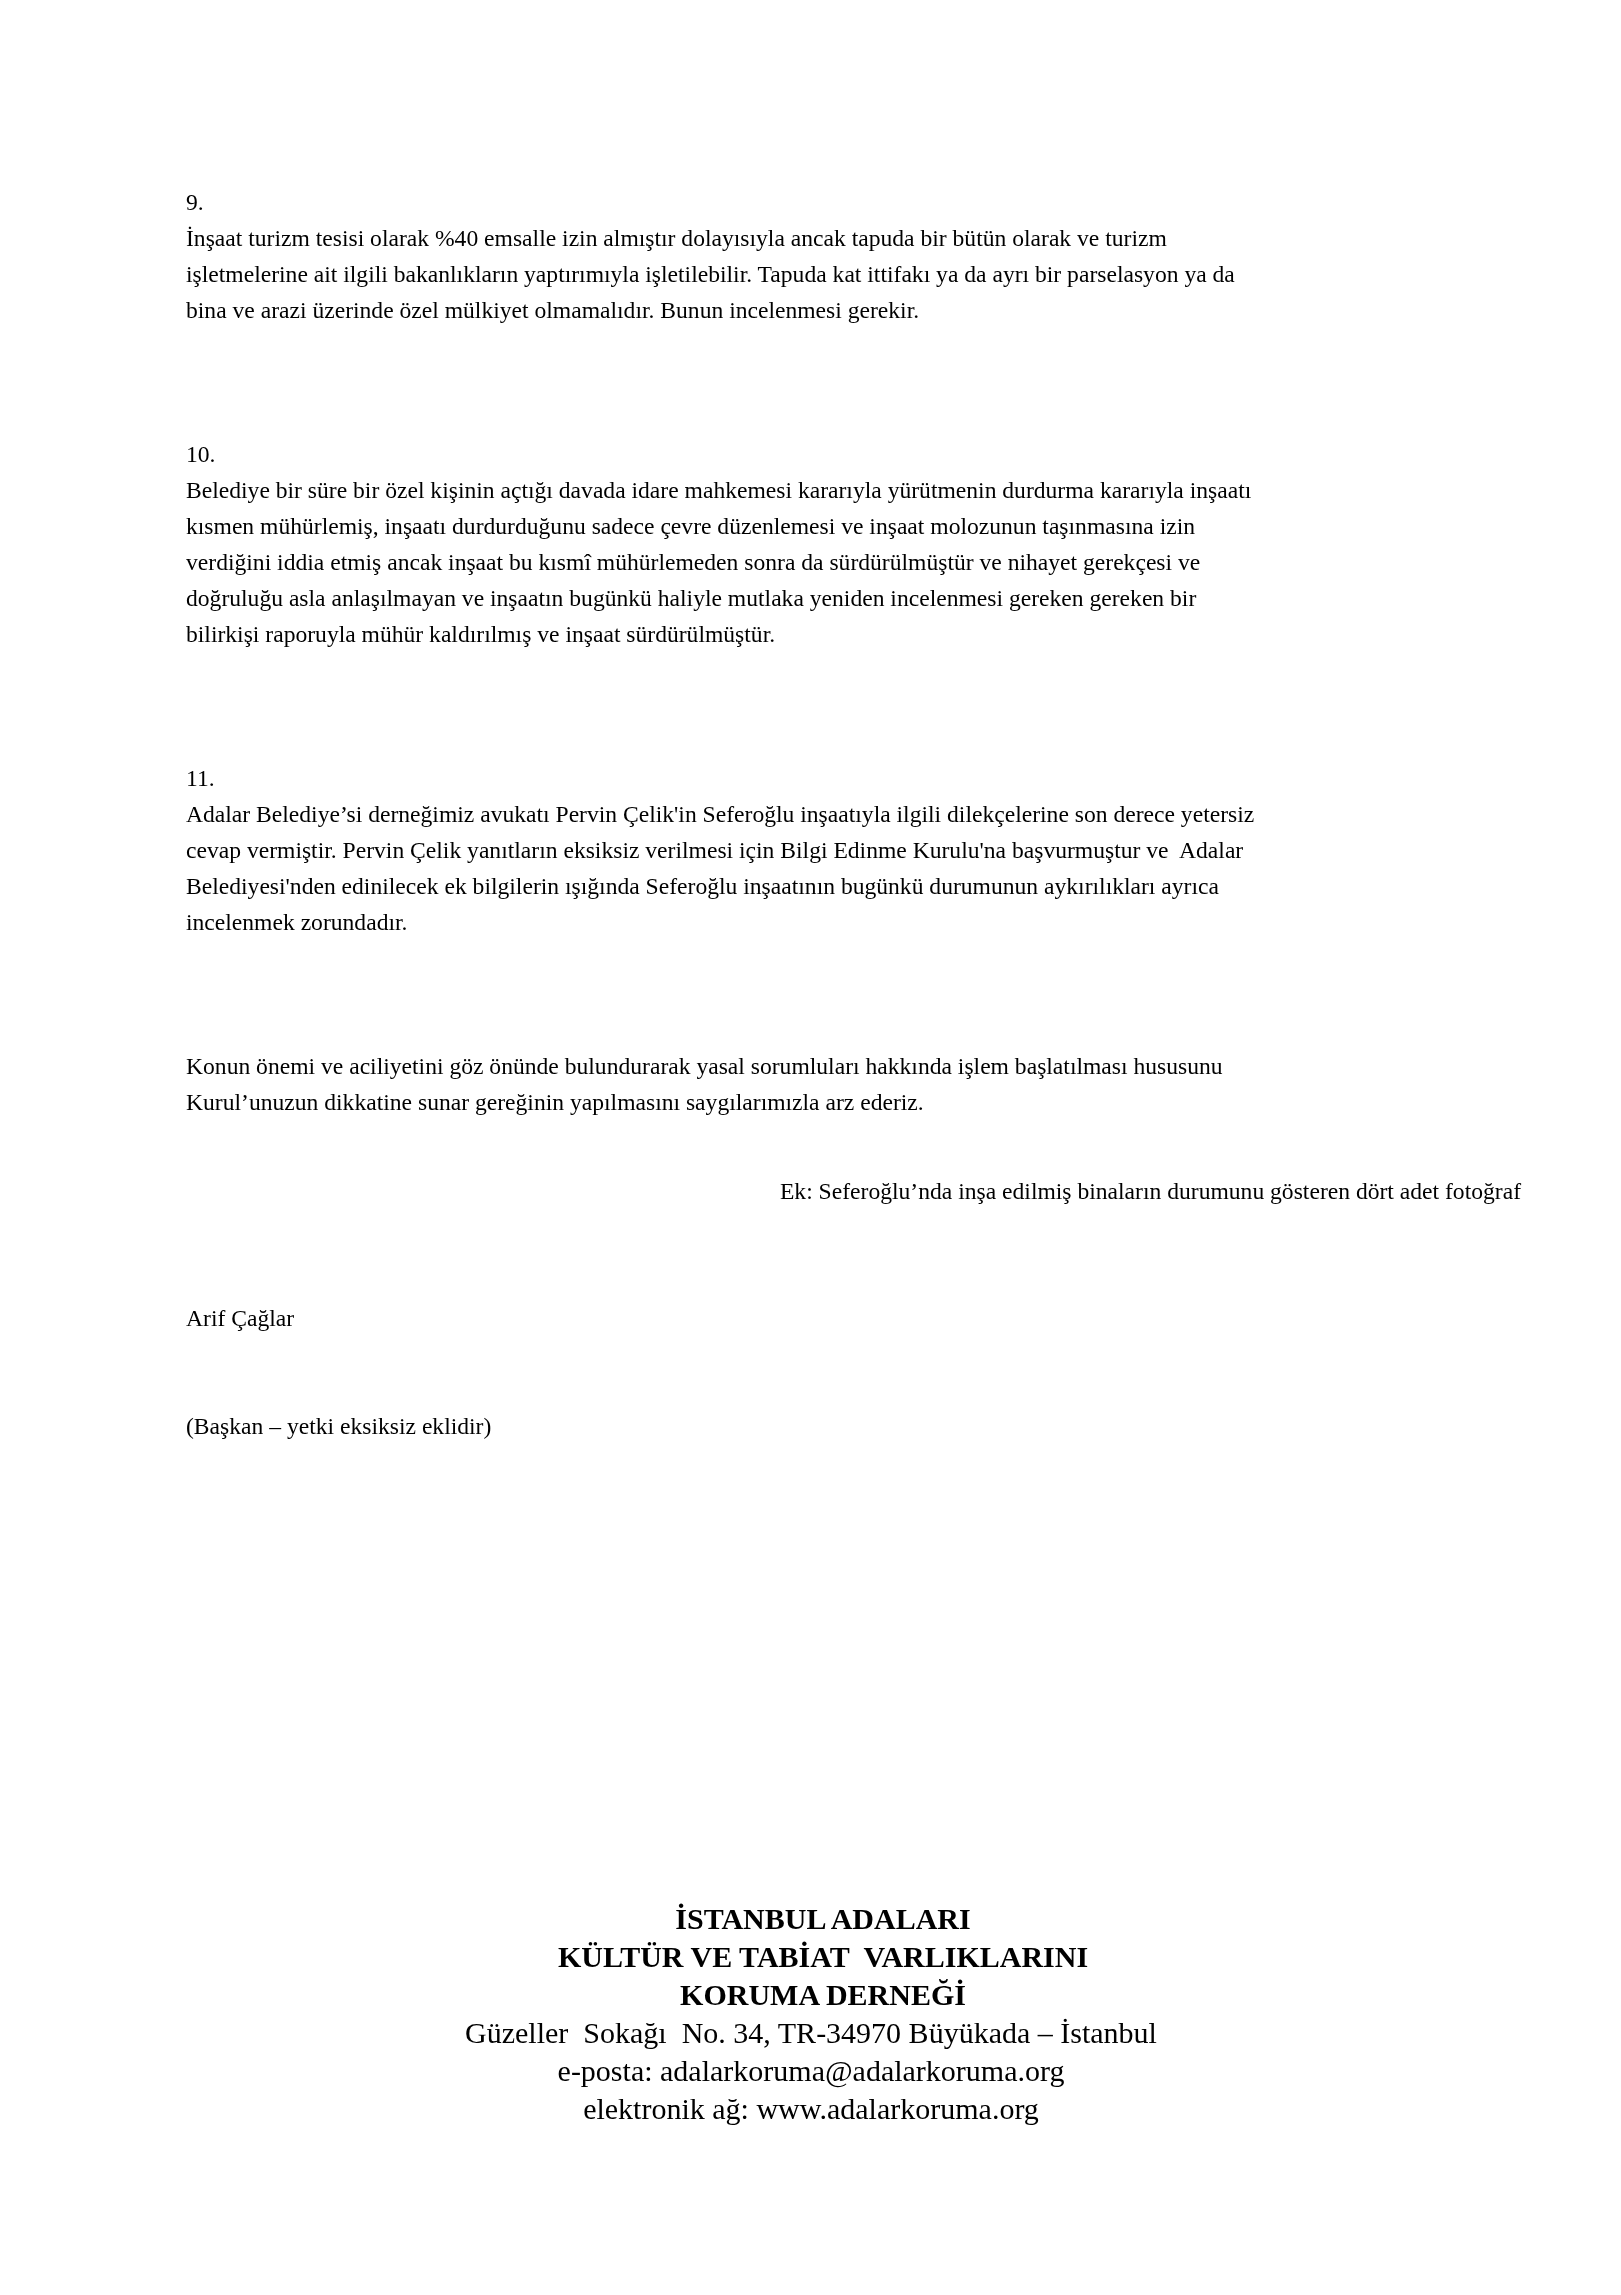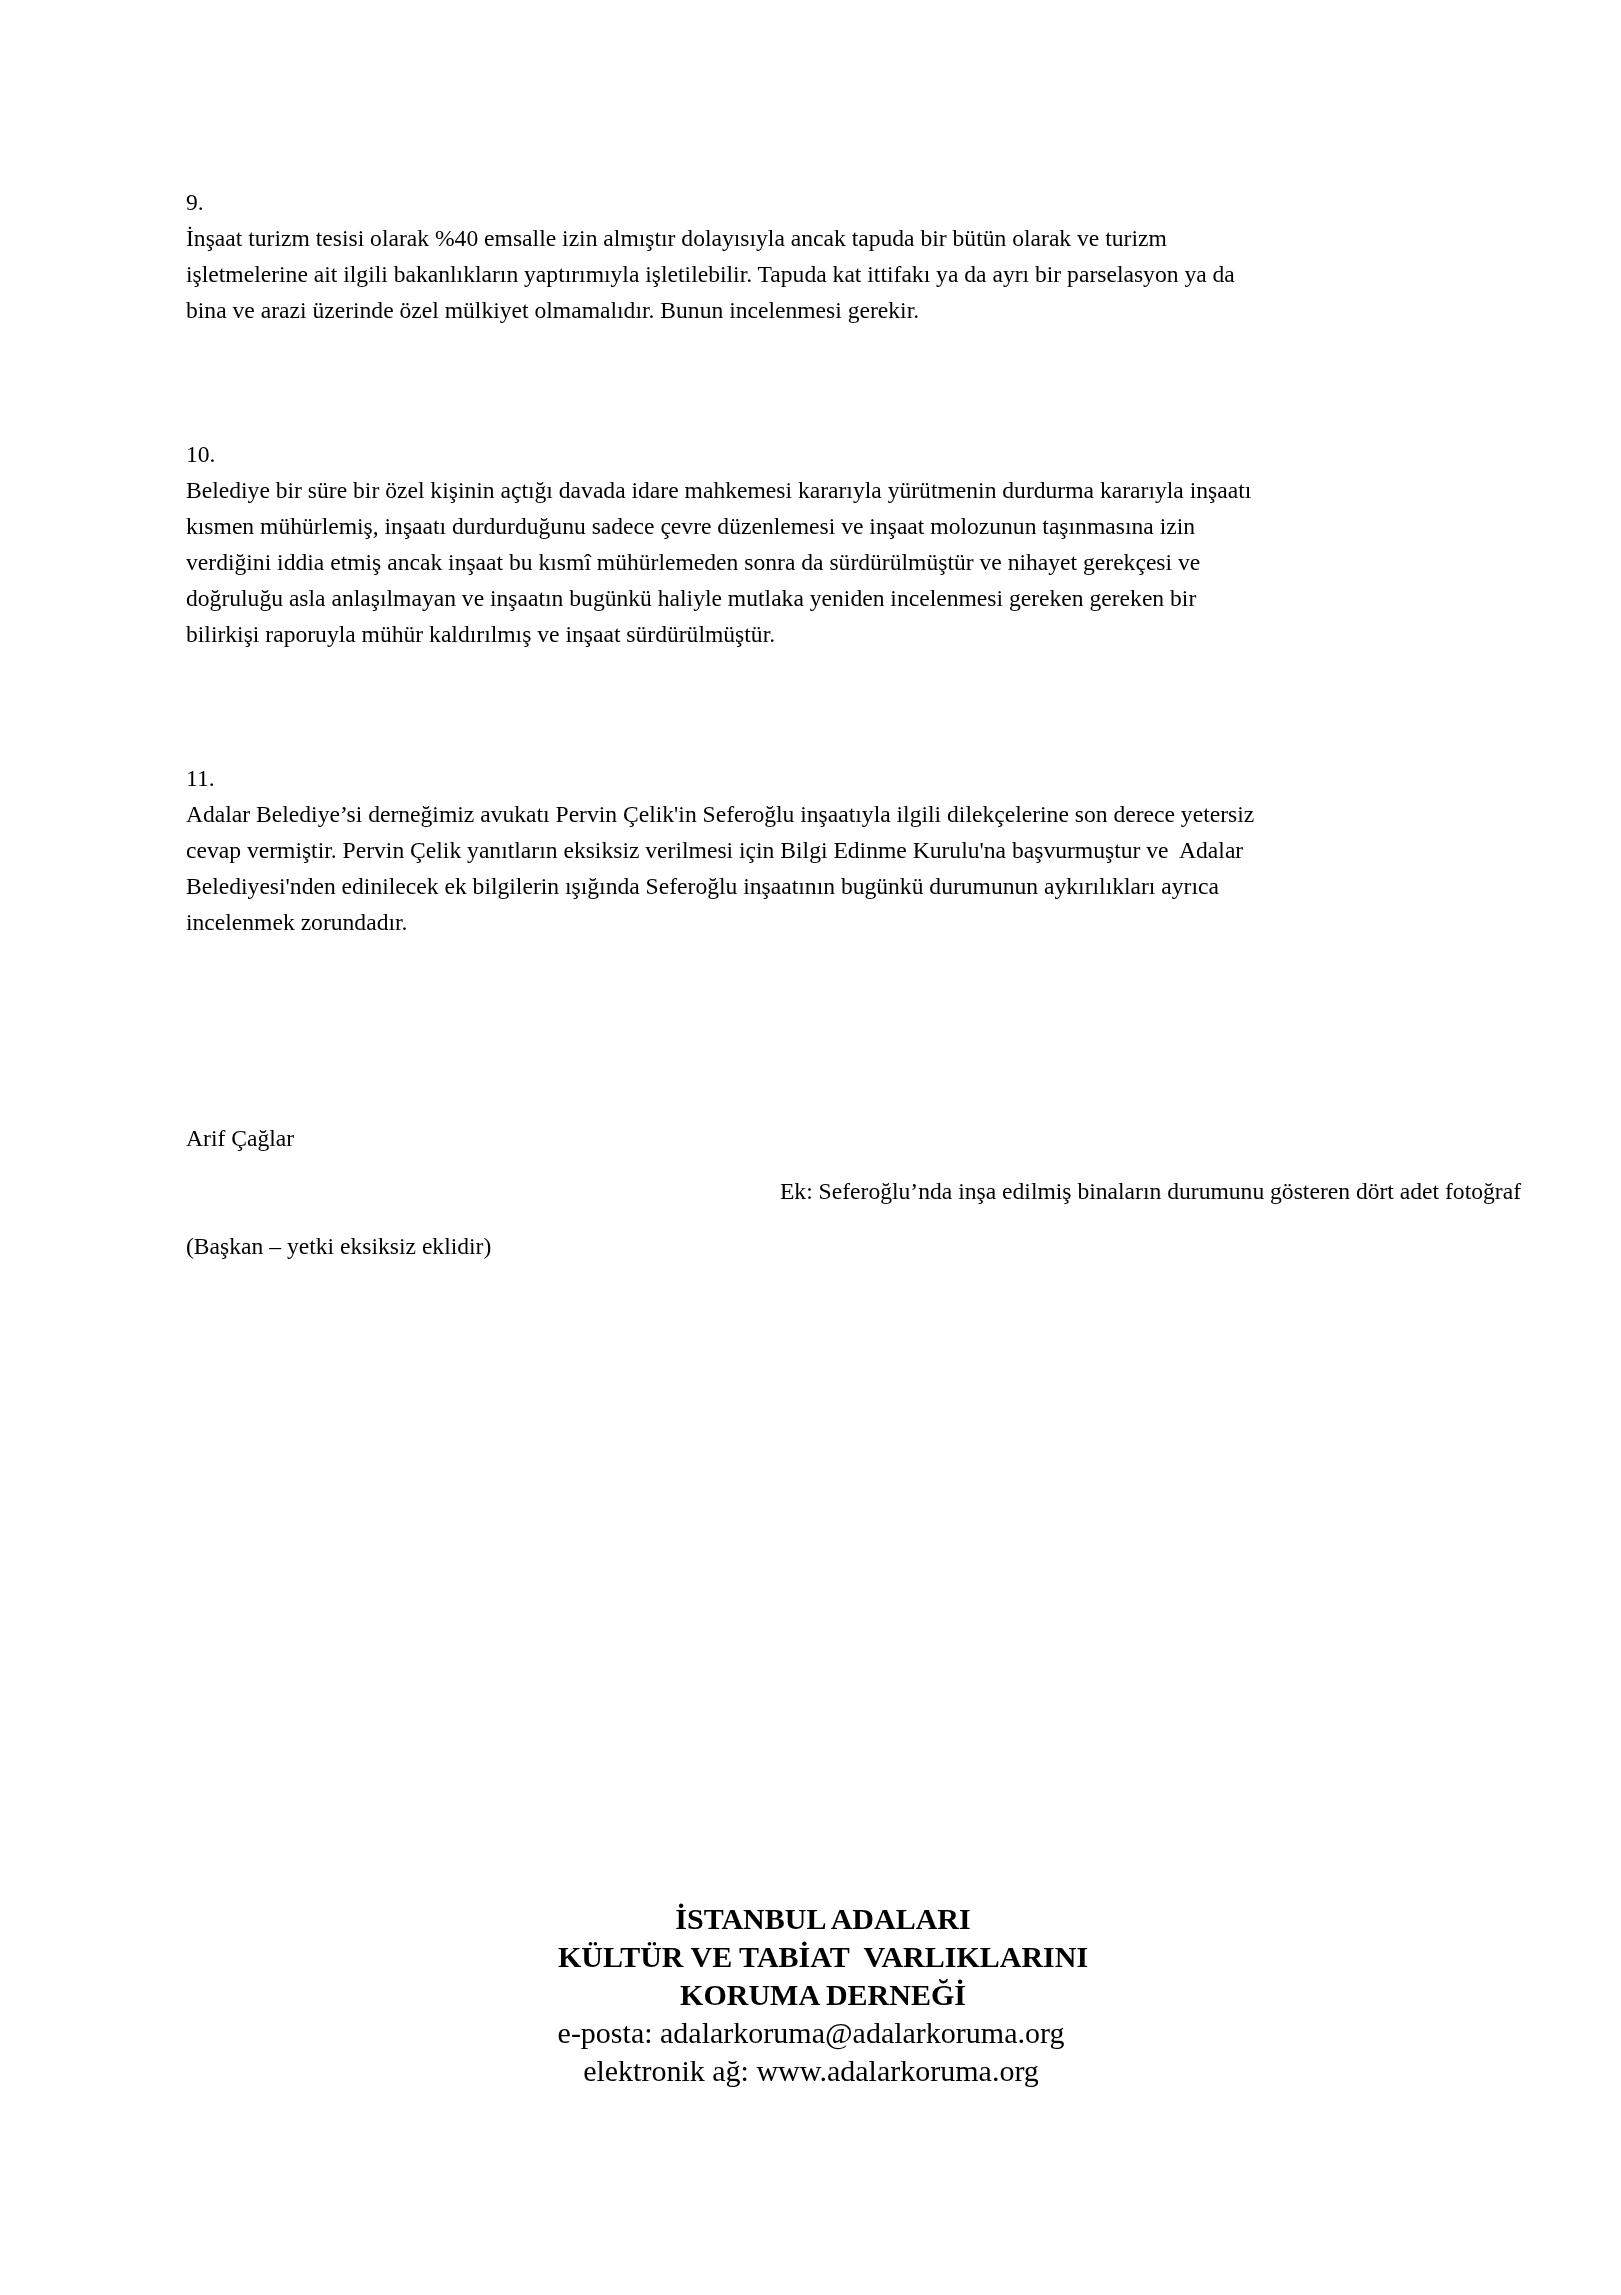--- a/index.html
+++ b/index.html
@@ -77,30 +77,33 @@
 Belediye bir süre bir özel kişinin açtığı davada idare mahkemesi kararıyla yürütmenin durdurma kararıyla inşaatı
 kısmen mühürlemiş, inşaatı durdurduğunu sadece çevre düzenlemesi ve inşaat molozunun taşınmasına izin
 verdiğini iddia etmiş ancak inşaat bu kısmî mühürlemeden sonra da sürdürülmüştür ve nihayet gerekçesi ve
 doğruluğu asla anlaşılmayan ve inşaatın bugünkü haliyle mutlaka yeniden incelenmesi gereken gereken bir
 bilirkişi raporuyla mühür kaldırılmış ve inşaat sürdürülmüştür.</div>
     <div class="para">11.
 Adalar Belediye’si derneğimiz avukatı Pervin Çelik'in Seferoğlu inşaatıyla ilgili dilekçelerine son derece yetersiz
 cevap vermiştir. Pervin Çelik yanıtların eksiksiz verilmesi için Bilgi Edinme Kurulu'na başvurmuştur ve  Adalar
 Belediyesi'nden edinilecek ek bilgilerin ışığında Seferoğlu inşaatının bugünkü durumunun aykırılıkları ayrıca
 incelenmek zorundadır.</div>
+    <div class="para">Konun önemi ve aciliyetini göz önünde bulundurarak yasal sorumluları hakkında işlem başlatılması hususunu
+Kurul’unuzun dikkatine sunar gereğinin yapılmasını saygılarımızla arz ederiz.</div>
     <div class="signature-block">
       <div class="sig-line">Arif Çağlar</div>
       <div class="sig-line">(Başkan – yetki eksiksiz eklidir)</div>
     </div>
   </div>
 
   <div class="attachment-note">Ek: Seferoğlu’nda inşa edilmiş binaların durumunu gösteren dört adet fotoğraf</div>
 
   <div class="footer">
     <div class="footer-line bold">İSTANBUL ADALARI</div>
     <div class="footer-line bold">KÜLTÜR VE TABİAT  VARLIKLARINI</div>
     <div class="footer-line bold">KORUMA DERNEĞİ</div>
+    <div class="footer-line">Güzeller  Sokağı  No. 34, TR-34970 Büyükada – İstanbul</div>
     <div class="footer-line">e-posta: adalarkoruma@adalarkoruma.org</div>
     <div class="footer-line">elektronik ağ: www.adalarkoruma.org</div>
   </div>
 
 </div>
 
 
 </body></html>

